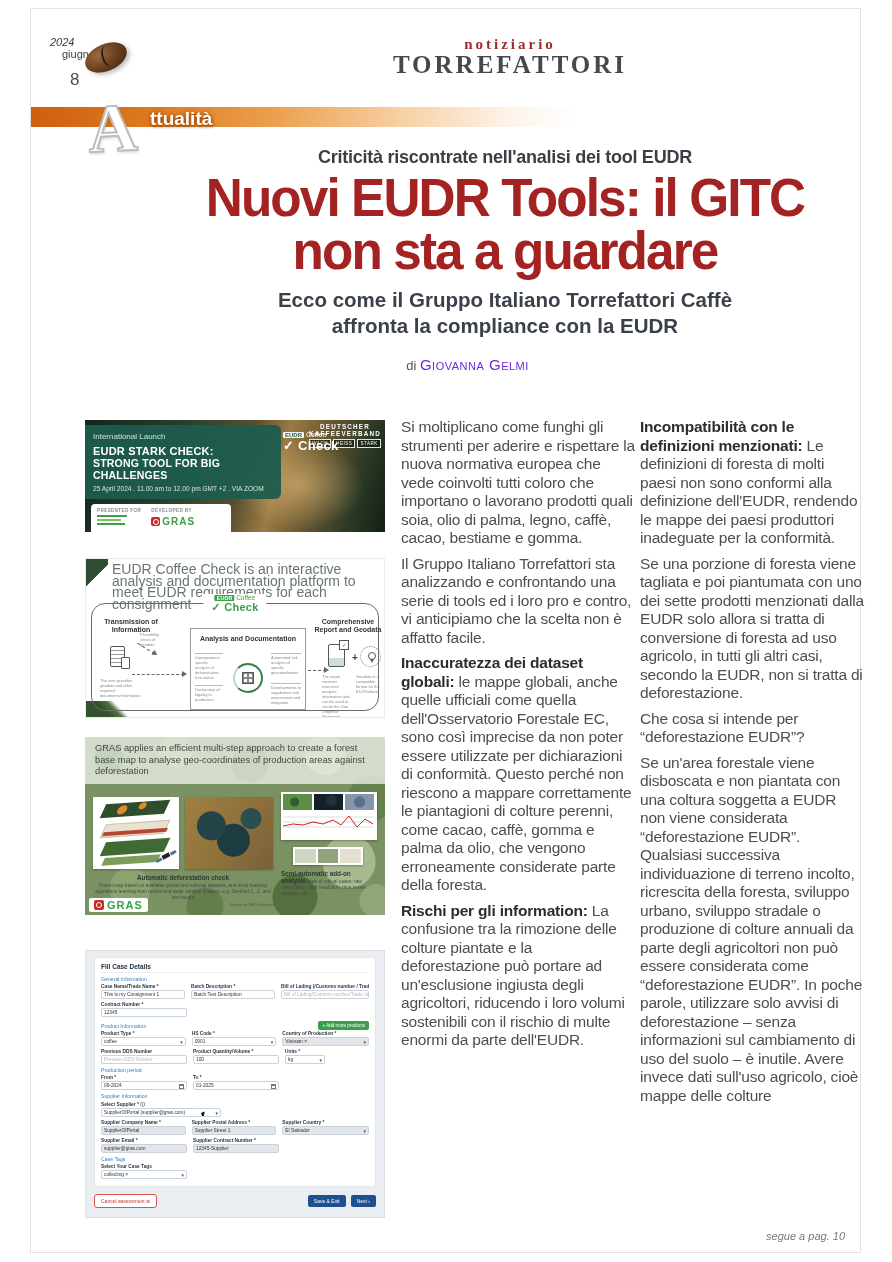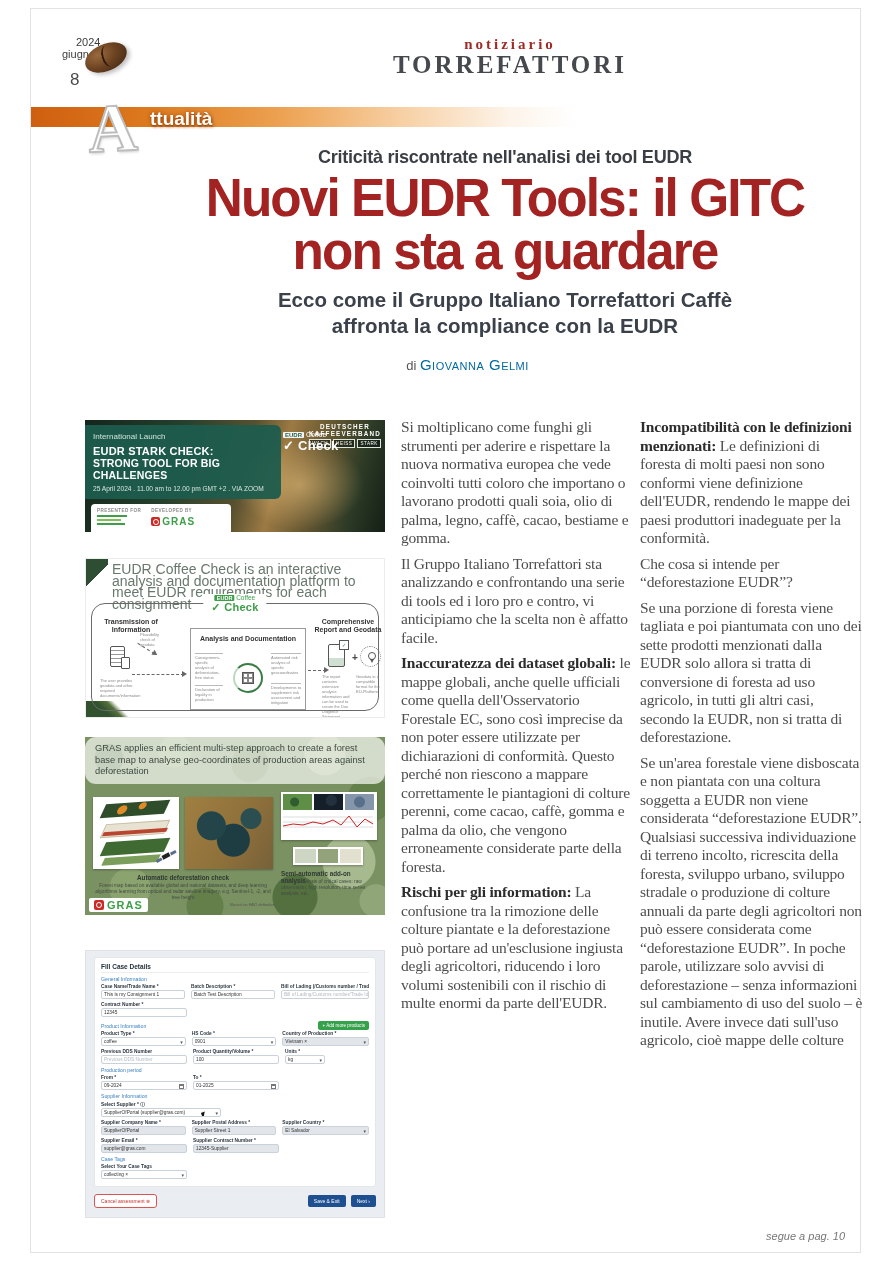--- a/index.html
+++ b/index.html
@@ -3,21 +3,21 @@
 <meta charset="utf-8">
 <style>
   html,body{margin:0;padding:0;background:#fff;}
   *{box-sizing:border-box;}
   .page{position:relative;width:892px;height:1262px;background:#fff;overflow:hidden;
         font-family:"Liberation Sans",sans-serif;color:#4e4e4e;}
   .frame{position:absolute;left:30px;top:8px;width:831px;height:1245px;border:1px solid #e2e2e2;}
 
   
   .issue{position:absolute;left:50px;top:36px;width:110px;font-size:11px;color:#3c3c3c;line-height:12px;}
-  .issue .yr{margin-left:26px;}
+  .issue .yr{font-style:italic;}
   .issue .mo{margin-left:12px;}
   .bean{position:absolute;left:84px;top:44px;width:44px;height:27px;border-radius:50%;
         transform:rotate(-24deg);background:radial-gradient(ellipse at 35% 30%,#9a6a3d 0%,#6d4423 45%,#3c2311 100%);
         box-shadow:2px 3px 4px rgba(0,0,0,.25);}
   .bean::after{content:"";position:absolute;left:18px;top:2px;width:12px;height:22px;
         border-left:2px solid #2e1a0c;border-radius:50%;transform:rotate(8deg);}
   .pageno{position:absolute;left:70px;top:70px;font-size:17px;color:#4a4a4a;}
   .masthead{position:absolute;left:360px;top:36px;width:300px;text-align:center;font-family:"Liberation Serif",serif;}
   .masthead .top{font-size:15px;font-weight:bold;letter-spacing:3px;color:#9e2b25;}
   .masthead .main{font-size:25px;color:#45484d;letter-spacing:3px;margin-top:-2px;font-weight:bold;}
@@ -31,26 +31,26 @@
   .band-rest{position:absolute;left:150px;top:108px;font-size:19px;font-weight:bold;color:#fff;z-index:4;
         text-shadow:0 1px 0 #a84e0a,0 0 4px rgba(160,70,5,.9),1px 2px 3px rgba(120,50,0,.6);}
 
   
   .headwrap{position:absolute;left:110px;top:146px;width:790px;text-align:center;}
   .kicker{font-size:19px;font-weight:bold;color:#3a3e45;transform:scaleX(.95);letter-spacing:-.3px;}
   .title{color:#a32322;font-weight:bold;font-size:54px;line-height:53px;letter-spacing:-2px;margin-top:3px;}
   .title div{transform:scaleX(.95);}
   .subtitle{margin-top:10px;font-size:20.5px;line-height:26px;font-weight:bold;color:#3b414a;}
   .byline{position:absolute;left:60px;top:356px;width:815px;text-align:center;font-size:13px;color:#555;}
-  .byline .name{font-variant:small-caps;font-size:15px;color:#0369a1;letter-spacing:.5px;}
+  .byline .name{font-variant:small-caps;font-size:15px;color:#6d28d9;letter-spacing:.5px;}
 
   
   .bodycol{position:absolute;top:418px;width:234px;font-size:15.5px;line-height:18.5px;color:#4e4e4e;letter-spacing:-.2px;}
   .col1{left:401px;} .col2{left:640px;width:224px;}
-  .bodycol p{margin:0 0 7px 0;font-family:Liberation Serif, serif;}
+  .bodycol p{margin:0 0 7px 0;}
   .bodycol b{color:#2d2d2d;}
   .continuation{position:absolute;right:47px;top:1230px;font-size:11px;font-style:italic;color:#777;}
 
   
   .fig{position:absolute;left:85px;width:300px;overflow:hidden;}
 
   
   .fig1{top:420px;height:112px;color:#fff;
     background:linear-gradient(105deg,#15251c 0%,#24402d 30%,#58502f 52%,#9c7a44 63%,#6b5a33 74%,#2c3a26 88%,#141f15 100%);}
   .fig1 .glow{position:absolute;left:150px;top:20px;width:130px;height:90px;border-radius:50%;
@@ -124,21 +124,21 @@
       radial-gradient(circle at 30% 8%,#8ba36f 0 16px,transparent 17px),
       radial-gradient(circle at 55% 15%,#5d7a45 0 18px,transparent 19px),
       radial-gradient(circle at 80% 10%,#9db184 0 20px,transparent 21px),
       radial-gradient(circle at 95% 35%,#64814c 0 22px,transparent 23px),
       radial-gradient(circle at 88% 70%,#a7b98f 0 26px,transparent 27px),
       radial-gradient(circle at 70% 90%,#55703f 0 22px,transparent 23px),
       radial-gradient(circle at 15% 85%,#8ba36f 0 20px,transparent 21px),
       radial-gradient(circle at 40% 95%,#647f4a 0 18px,transparent 19px),
       radial-gradient(circle at 97% 92%,#90a578 0 16px,transparent 17px);}
   .fig3 .cap{position:absolute;left:0;top:0;right:0;padding:6px 10px;background:rgba(245,248,243,.72);
-    font-size:9.3px;line-height:11.5px;color:#3e4a41;border-radius:11px;}
+    font-size:9.3px;line-height:11.5px;color:#3e4a41;}
   .panel{position:absolute;background:#fff;box-shadow:0 1px 2px rgba(0,0,0,.3);}
   .p1{left:8px;top:60px;width:86px;height:72px;padding:3px;}
   .iso{position:relative;width:100%;height:100%;}
   .iso i{position:absolute;left:8px;width:62px;height:14px;transform:skewX(-28deg) rotate(-4deg);display:block;}
   .iso .l1{top:2px;background:#2f4d2a;background-image:radial-gradient(circle at 30% 50%,#e08a28 0 4px,transparent 5px),radial-gradient(circle at 60% 30%,#e08a28 0 3px,transparent 4px);}
   .iso .l2{top:22px;background:#e8e2d2;border:1px solid #cabfa5;}
   .iso .l3{top:30px;background:#b8452f;height:4px;}
   .iso .l4{top:40px;background:#3f6b33;}
   .iso .l5{top:56px;background:#7b9e5a;height:8px;width:54px;}
   .sat{position:absolute;right:6px;bottom:8px;width:8px;height:4px;background:#222;transform:rotate(-28deg);}
@@ -484,20 +484,20 @@
     </div>
   </div>
 
   <div class="bodycol col1">
     <p><span>Si moltiplicano come funghi gli strumenti per aderire e rispettare la nuova normativa europea che vede coinvolti tutti coloro che importano o lavorano prodotti quali soia, olio di palma, legno, caffè, cacao, bestiame e gomma.</span></p>
     <p><span>Il Gruppo Italiano Torrefattori sta analizzando e confrontando una serie di tools ed i loro pro e contro, vi anticipiamo che la scelta non è affatto facile.</span></p>
     <p><b>Inaccuratezza dei dataset globali:</b><span> le mappe globali, anche quelle ufficiali come quella dell'Osservatorio Forestale EC, sono così imprecise da non poter essere utilizzate per dichiarazioni di conformità. Questo perché non riescono a mappare correttamente le piantagioni di colture perenni, come cacao, caffè, gomma e palma da olio, che vengono erroneamente considerate parte della foresta.</span></p>
     <p><b>Rischi per gli information:</b><span> La confusione tra la rimozione delle colture piantate e la deforestazione può portare ad un'esclusione ingiusta degli agricoltori, riducendo i loro volumi sostenibili con il rischio di multe enormi da parte dell'EUDR.</span></p>
   </div>
   <div class="bodycol col2">
-    <p><b>Incompatibilità con le definizioni menzionati:</b><span> Le definizioni di foresta di molti paesi non sono conformi viene definizione dell'EUDR, rendendo le mappe dei paesi produttori inadeguate per la conformità.</span></p>
+    <p><b>Incompatibilità con le definizioni menzionati:</b><span> Le definizioni di foresta di molti paesi non sono conformi alla definizione dell'EUDR, rendendo le mappe dei paesi produttori inadeguate per la conformità.</span></p>
+    <p><span>Se una porzione di foresta viene tagliata e poi piantumata con uno dei sette prodotti menzionati dalla EUDR solo allora si tratta di conversione di foresta ad uso agricolo, in tutti gli altri casi, secondo la EUDR, non si tratta di deforestazione.</span></p>
     <p><span>Che cosa si intende per “deforestazione EUDR”?</span></p>
-    <p><span>Se una porzione di foresta viene tagliata e poi piantumata con uno dei sette prodotti menzionati dalla EUDR solo allora si tratta di conversione di foresta ad uso agricolo, in tutti gli altri casi, secondo la EUDR, non si tratta di deforestazione.</span></p>
     <p><span>Se un'area forestale viene disboscata e non piantata con una coltura soggetta a EUDR non viene considerata “deforestazione EUDR”. Qualsiasi successiva individuazione di terreno incolto, ricrescita della foresta, sviluppo urbano, sviluppo stradale o produzione di colture annuali da parte degli agricoltori non può essere considerata come “deforestazione EUDR”. In poche parole, utilizzare solo avvisi di deforestazione – senza informazioni sul cambiamento di uso del suolo – è inutile. Avere invece dati sull'uso agricolo, cioè mappe delle colture</span></p>
   </div>
 
   <div class="continuation">segue a pag. 10</div>
 </div>
 
 </body></html>

